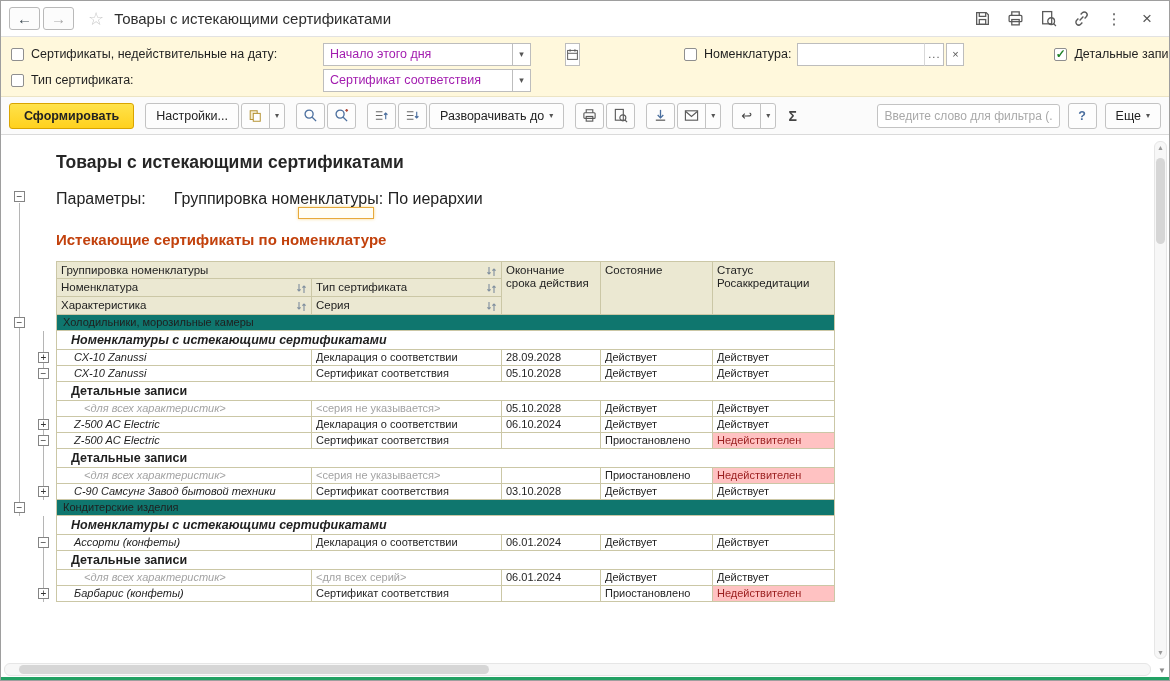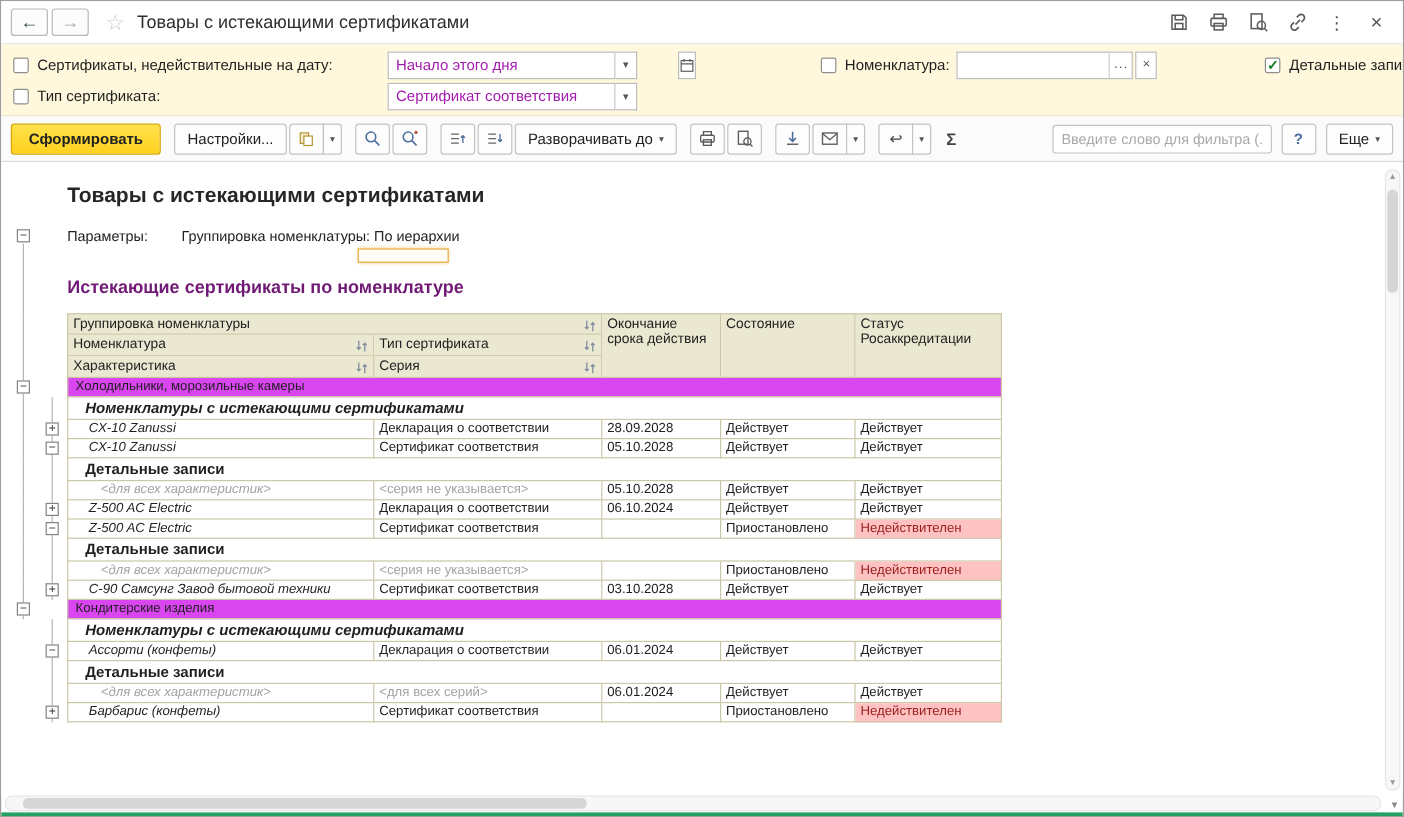--- a/index.html
+++ b/index.html
@@ -51,23 +51,23 @@
   .tfilter input { height:24px; width:183px; border:1px solid #c3c3c3; border-radius:3px; padding:0 7px; font-size:12px; color:#333; font-family:"Liberation Sans",sans-serif; }
   .tfilter input::placeholder { color:#a9a9a9; }
   .qbtn { width:26px; }
   .sigma { font-size:14px; font-weight:bold; color:#444; }
   .ret { font-size:13px; color:#444; }
 
   
   .rpt { position:absolute; top:135px; left:0; right:0; bottom:17px; background:#fff; }
   .canvas { position:absolute; top:0; bottom:0; left:6px; right:17px; overflow:hidden; }
   .r-title { margin:16px 0 0 49px; height:24px; font-size:17.5px; font-weight:bold; color:#262626; }
-  .r-params { margin:14px 0 0 49px; height:15px; display:flex; gap:28px; font-size:12px; color:#222; }
+  .r-params { margin:14px 0 0 49px; height:15px; display:flex; gap:28px; font-size:16px; color:#222; }
   .sel-cell { margin:2px 0 0 291px; width:76px; height:12px; border:1px solid #e7a93c; background:#fffef6; box-shadow:0 0 3px rgba(240,180,40,.55); }
-  .r-section { margin:12px 0 0 49px; height:20px; font-size:15px; font-weight:bold; color:#701a75; }
+  .r-section { margin:12px 0 0 49px; height:20px; font-size:15px; font-weight:bold; color:#c2410c; }
   .r-table { margin-top:10px; }
 
   .root-exp { position:absolute; left:7px; top:55px; width:11px; height:11px; border:1px solid #848484; background:#fff; font-size:10px; line-height:9px; text-align:center; color:#333; cursor:pointer; z-index:2; }
   .root-line { position:absolute; left:12px; top:67px; width:1px; height:58px; background:#b5b5b5; }
 
   .trow { display:grid; grid-template-columns:24px 25px 256px 190px 99px 112px 122px; }
   .gut { position:relative; }
   .gut.line { background:linear-gradient(#b5b5b5,#b5b5b5) no-repeat 12px 0 / 1px 100%; }
   .exp { position:relative; z-index:1; width:11px; height:11px; border:1px solid #848484; background:#fff; font-size:10px; line-height:9px; text-align:center; color:#333; margin:2px 0 0 7px; cursor:pointer; }
 
@@ -82,21 +82,21 @@
   .h-ser   { grid-column:4; grid-row:3; }
   .h-exp   { grid-column:5; grid-row:1/4; }
   .h-state { grid-column:6; grid-row:1/4; }
   .h-stat  { grid-column:7; grid-row:1/4; }
   .head .gut { grid-row:1/4; }
   .sort { flex:none; margin:2px 0 0 3px; opacity:.85; }
 
   .cell { height:16px; border-right:1px solid #cbc7a6; border-bottom:1px solid #cbc7a6; font-size:11px; color:#1f1f1f; padding:1px 4px 0; white-space:nowrap; overflow:hidden; cursor:default; }
   .cell.name { border-left:1px solid #cbc7a6; padding-left:17px;font-style:italic; }
   .cell.span { grid-column:3/-1; border-left:1px solid #cbc7a6; }
-  .trow.group .cell.span { background:#d946ef; padding-left:6px; }
+  .trow.group .cell.span { background:#0f766e; padding-left:6px; }
   .trow.section .cell.span { height:19px; font-size:12.5px; font-weight:bold; font-style:italic; padding-left:14px; padding-top:2px; }
   .trow.subsection .cell.span { height:19px; font-size:12.5px; font-weight:bold; padding-left:14px; padding-top:2px; }
   .cell.muted { color:#a3a3a3; }
   .cell.name.muted { padding-left:27px; }
   .cell.invalid { background:#ffc2c2; color:#9a1e1e; }
 
   
   .vscroll { position:absolute; right:2px; top:140px; bottom:21px; width:13px; background:#f7f7f7; border:1px solid #e6e6e6; border-radius:6px; }
   .vthumb { position:absolute; left:1px; right:1px; top:16px; height:86px; background:#d6d6d6; border-radius:6px; cursor:pointer; }
   .varr { position:absolute; left:0; right:0; text-align:center; font-size:7px; color:#9a9a9a; cursor:pointer; }

